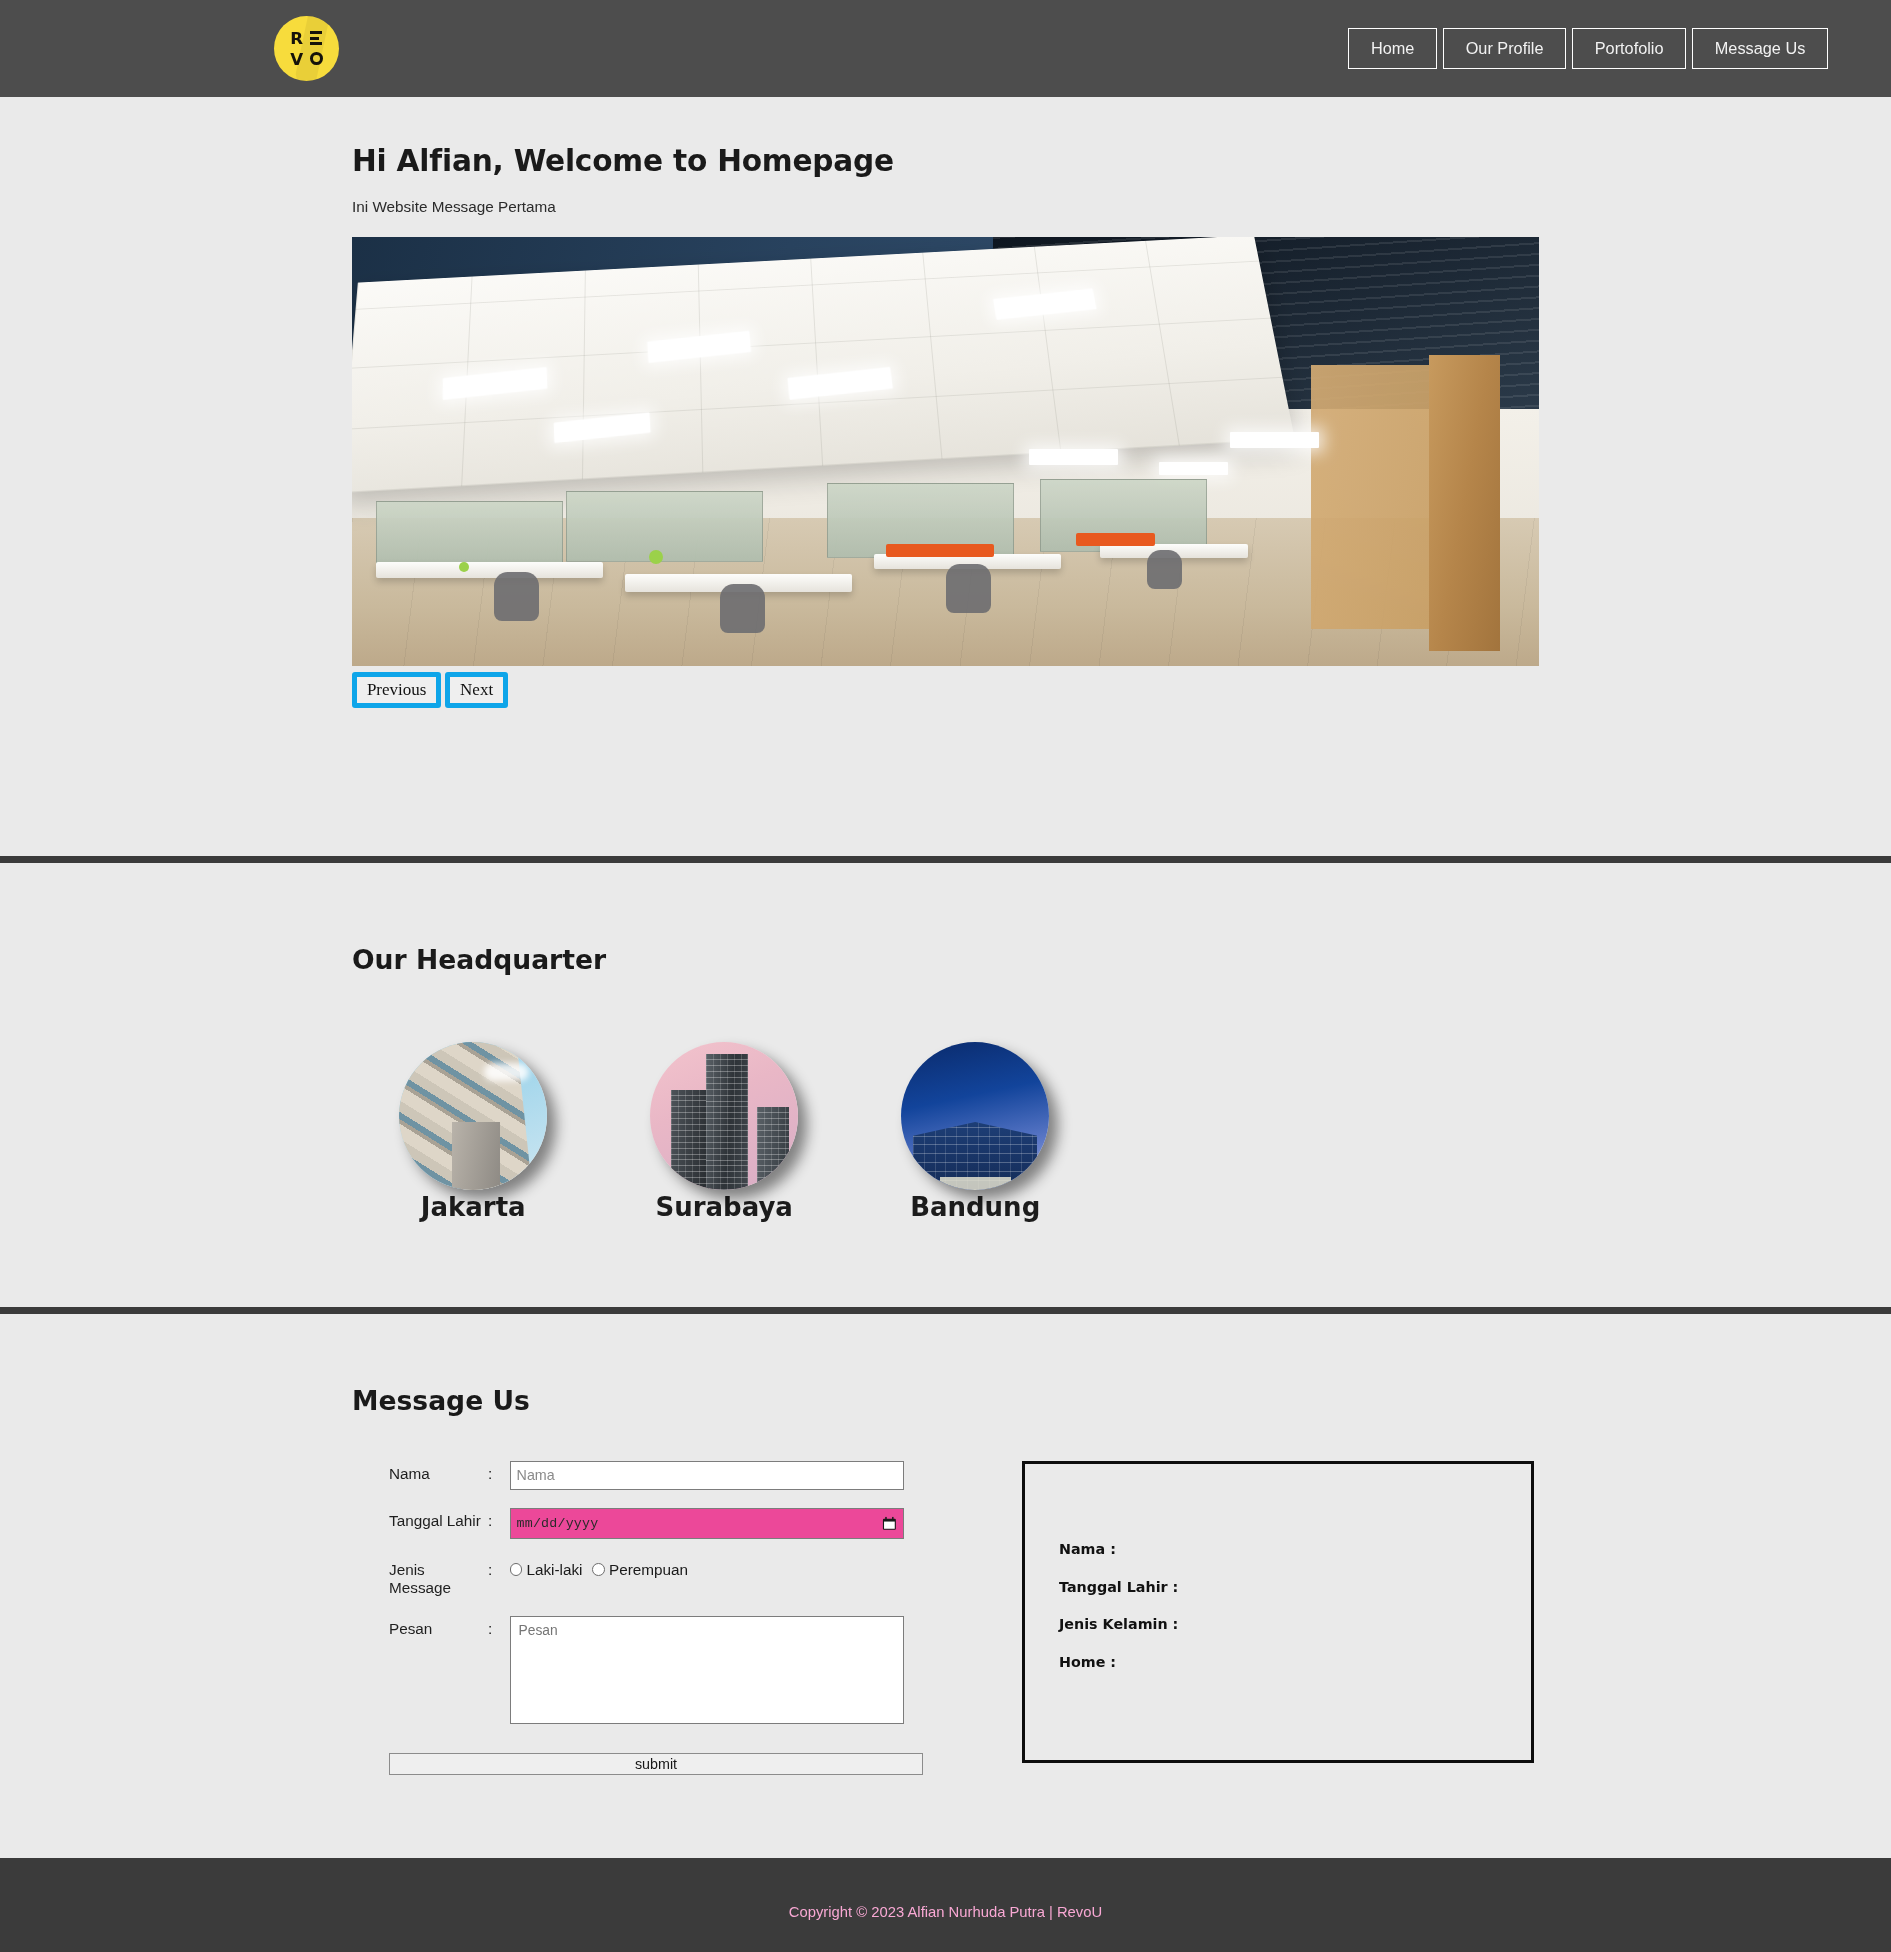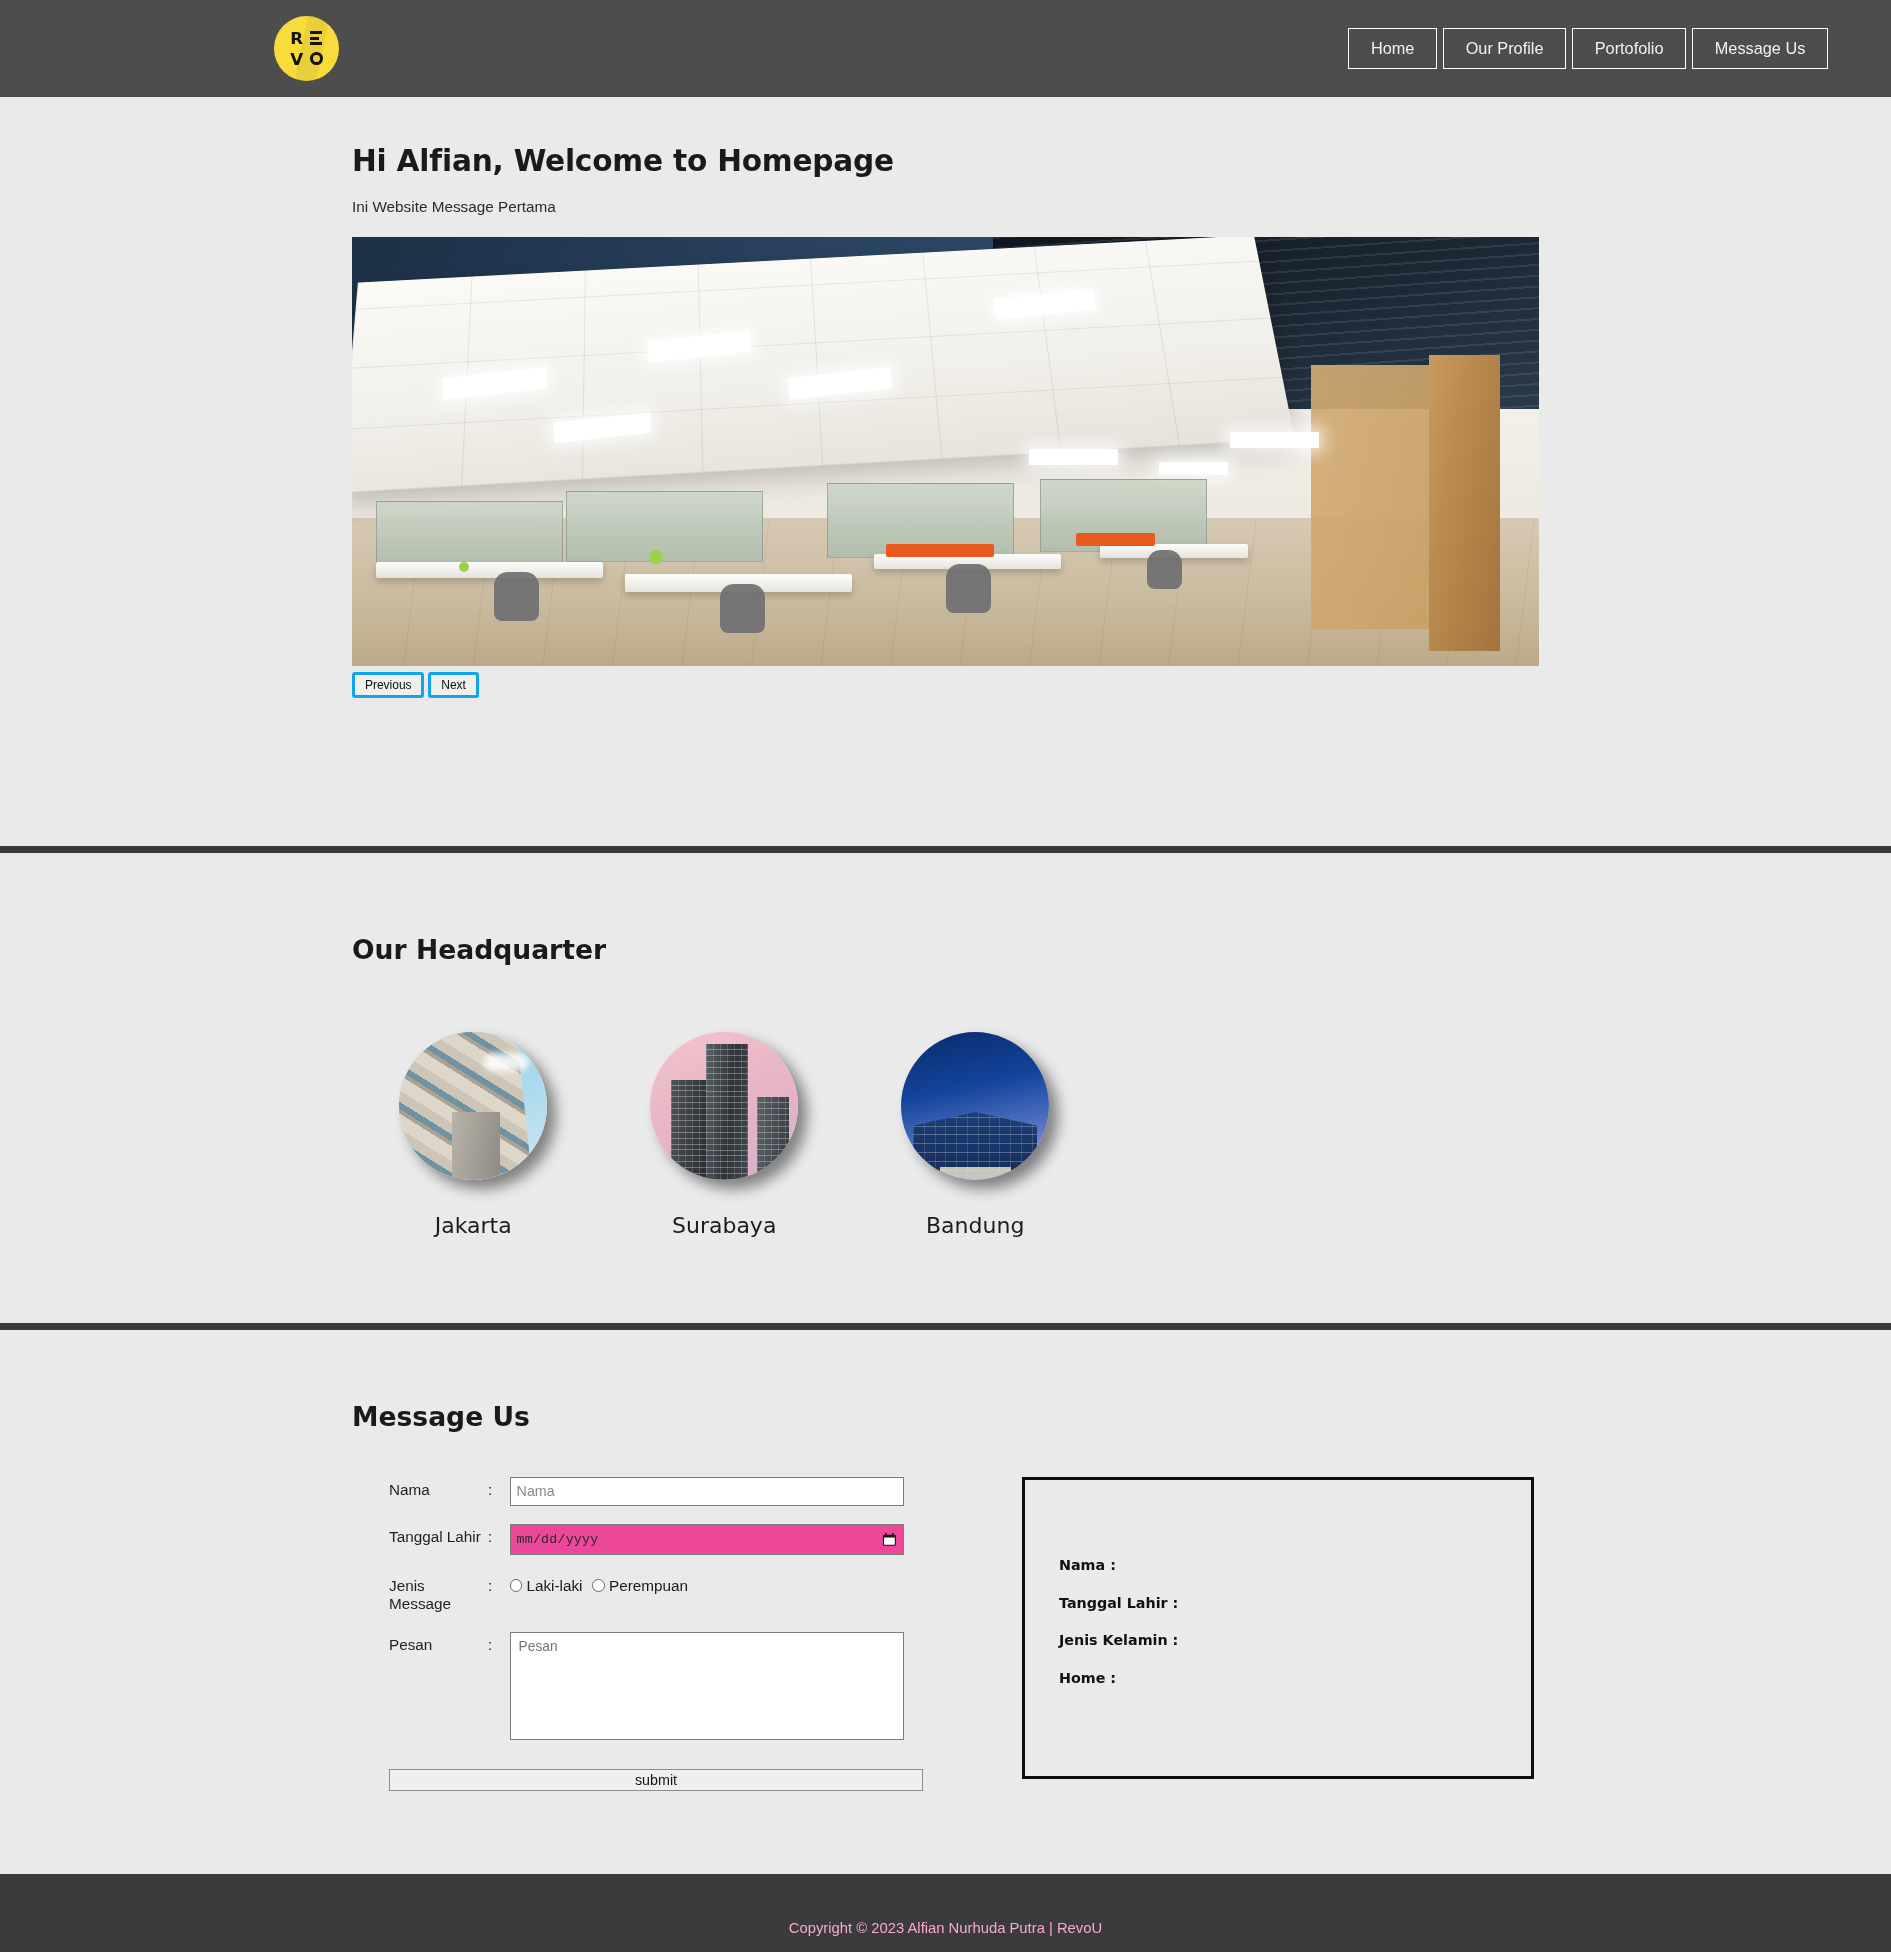--- a/index.html
+++ b/index.html
@@ -194,25 +194,25 @@
     height: 12.8px;
     border-radius: 2px;
   }
   .office .green-dot {
     position: absolute; width: 13.8px; height: 13.8px; border-radius: 50%;
     background: #9bd14a;
   }
 
   .carousel-controls { margin-top: 5.9px; display: flex; gap: 3.9px; }
   .carousel-btn {
-    font-family: Liberation Sans, sans-serif;
-    font-size: 12px;
+    font-family: Liberation Serif, serif;
+    font-size: 17px;
     padding: 3px 9.9px;
     background: #efefef;
-    border: 3px solid #0ea5e9;
+    border: 5px solid #0ea5e9;
     border-radius: 3px;
     color: #111;
     cursor: pointer;
   }
 
   
   .hq-section { padding-top: 81px; padding-bottom: 85px; }
   .section-title {
     font-family: "DejaVu Sans", sans-serif;
     font-size: 26.6px;
@@ -223,24 +223,25 @@
   .hq-card { width: 207px; text-align: center; }
   .hq-photo {
     width: 148px; height: 148px;
     border-radius: 50%;
     margin: 0 auto;
     box-shadow: 8.9px 8.9px 13.8px rgba(0,0,0,0.45);
     overflow: hidden;
     position: relative;
   }
   .hq-label {
-    margin-top: 33px;
-    font-size: 22px;
+    margin-top: 2px;
+    font-size: 26px;
     color: #1c1c1c;
     font-family: "DejaVu Sans", sans-serif;
+    font-weight: bold;
   }
 
   
   .photo-jakarta { background: linear-gradient(160deg,#7ec4e3 0%, #a8d8ec 45%, #cfe7f2 100%); }
   .photo-jakarta .slabs {
     position: absolute; left: -16%; top: -6%; width: 100%; height: 112%;
     background: repeating-linear-gradient(38deg,
        #ded6c8 0 12.8px, #a9a295 12.8px 16.7px, #6f93a3 16.7px 22.7px, #cdc6b8 22.7px 32.5px);
     transform: rotate(-6deg);
   }

